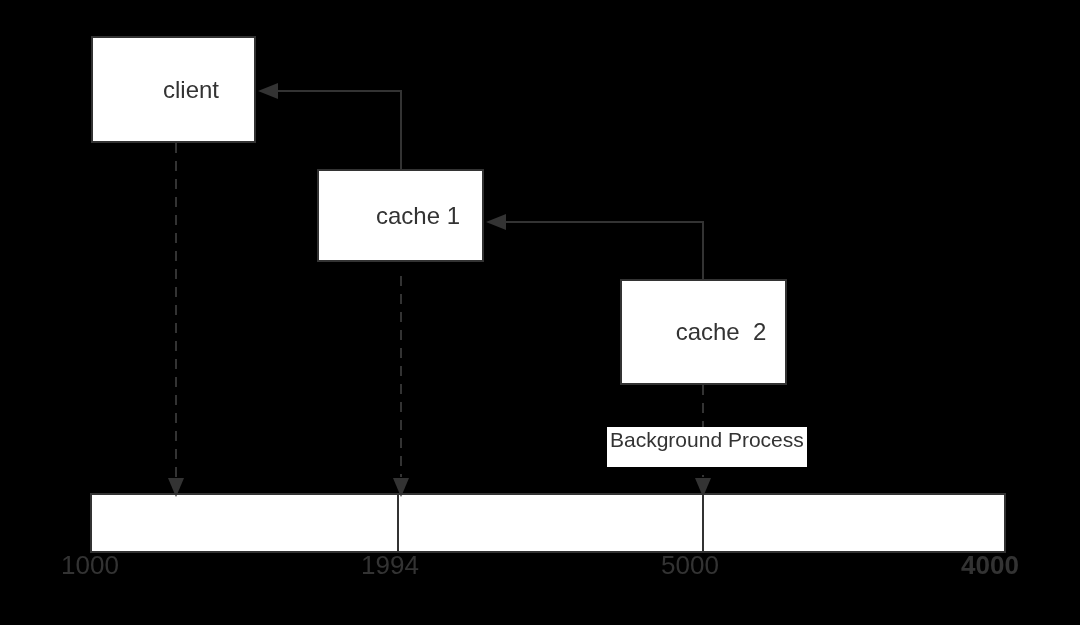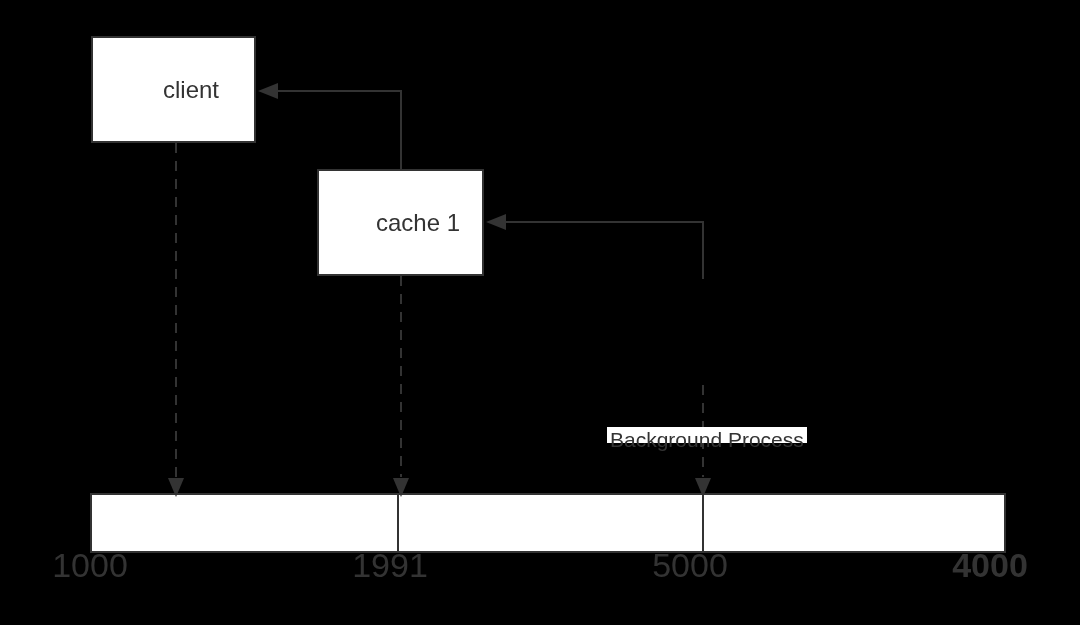--- a/index.html
+++ b/index.html
@@ -28,27 +28,27 @@
     border: 2px solid #333333;
     display: flex;
     align-items: center;
     justify-content: center;
     color: #333333;
     font-size: 24px;
     white-space: pre;
     padding-left: 35px;
   }
   .node-client { left: 91px;  top: 36px;  width: 165px; height: 107px; }
-  .node-cache1 { left: 317px; top: 169px; width: 167px; height: 107px; }
+  .node-cache1 { left: 317px; top: 169px; width: 167px; height: 93px; }
   .node-cache2 { left: 620px; top: 279px; width: 167px; height: 106px; }
   .bg-process-label {
     position: absolute;
     z-index: 3;
     left: 607px; top: 427px;
-    height: 16px;
+    height: 40px;
     padding: 0 3px;
     background: #ffffff;
     color: #333333;
     font-size: 21px;
     line-height: 25px;
     white-space: pre;
     text-align: right;
   }
   .timeline-bar {
     position: absolute;
@@ -67,21 +67,21 @@
     background: #333333;
   }
   .divider-2000 { left: 305px; }
   .divider-3000 { left: 610px; }
   .tick {
     position: absolute;
     z-index: 3;
     top: 551px;
     transform: translateX(-50%);
     color: #333333;
-    font-size: 34px;
+    font-size: 26px;
     line-height: 28px;
     white-space: pre;
   }
   .tick-1000 { left: 90px; }
   .tick-2000 { left: 390px; }
   .tick-3000 { left: 690px; }
   .tick-4000 { left: 990px; font-weight: bold; }
 </style>
 </head>
 <body>
@@ -109,21 +109,24 @@
     <polygon points="401,497 393,478 409,478" fill="#333333"></polygon>
     <polygon points="703,497 695,478 711,478" fill="#333333"></polygon>
   </svg>
 
   <div class="node node-client">
     <span>client</span>
   </div>
   <div class="node node-cache1">
     <span>cache 1</span>
   </div>
+  <div class="node node-cache2">
+    <span>cache  2</span>
+  </div>
 
   <div class="bg-process-label">Background Process</div>
 
   <div class="tick tick-1000">1000</div>
-  <div class="tick tick-2000">1991</div>
+  <div class="tick tick-2000">1994</div>
   <div class="tick tick-3000">5000</div>
   <div class="tick tick-4000">4000</div>
 
 </div>
 
 </body></html>

